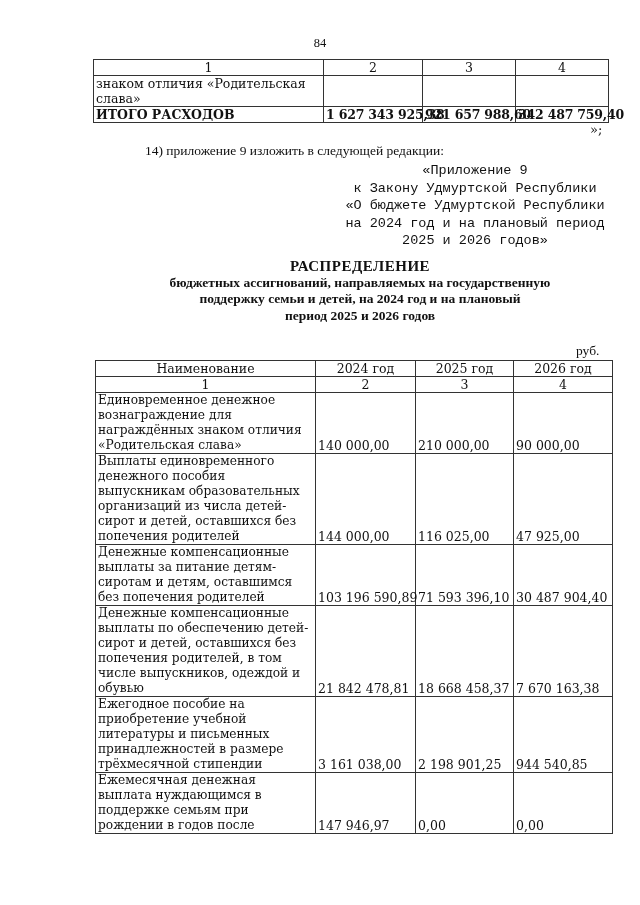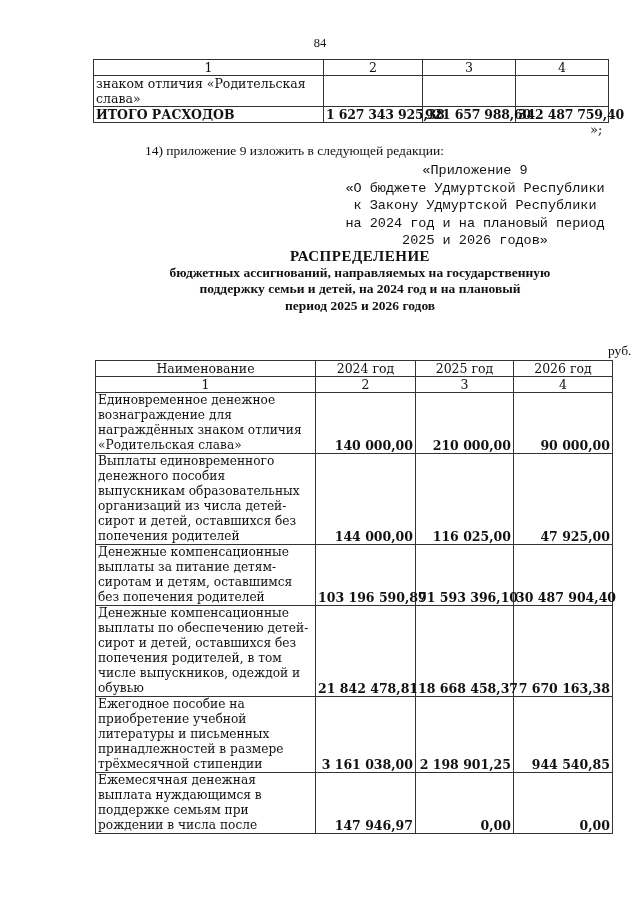--- a/index.html
+++ b/index.html
@@ -12,27 +12,27 @@
   .page-num { top: 36px; left: 0; width: 640px; text-align: center; font-size: 12.5px; font-family: "Liberation Serif", serif; }
   table { border-collapse: collapse; position: absolute; table-layout: fixed; }
   td { border: 1px solid #333; padding: 0 2px; vertical-align: bottom; line-height: 15px; font-size: 12.5px; }
   .tbl-top { top: 59px; left: 93px; width: 515px; }
   .tbl-top td.num { text-align: right; white-space: nowrap; letter-spacing: -0.2px; }
   .tbl-top td.c { text-align: center; }
   .bold { font-weight: bold; }
   .close-quote { top: 122px; left: 590px; font-size: 13px; }
   .item14 { top: 143px; left: 145px; font-size: 13.5px; font-family: "Liberation Serif", serif; }
   .appendix { top: 162px; left: 330px; width: 290px; text-align: center; font-size: 13.5px; line-height: 17.5px; font-family: Liberation Mono, monospace; }
-  .title-block { top: 248px; left: 100px; width: 520px; text-align: center; font-weight: bold; line-height: 16.5px; font-family: "Liberation Serif", serif; }
+  .title-block { top: 258px; left: 100px; width: 520px; text-align: center; font-weight: bold; line-height: 16.5px; font-family: "Liberation Serif", serif; }
   .title-block .main { font-size: 15px; letter-spacing: 0.5px; }
   .title-block .sub { font-size: 13.5px; }
-  .rub { top: 343px; left: 608px; font-size: 13.5px; font-family: "Liberation Serif", serif; }
+  .rub { top: 343px; left: 576px; font-size: 13.5px; font-family: "Liberation Serif", serif; }
   .tbl-main { top: 360px; left: 95px; width: 517px; border-radius: 30px; }
   .tbl-main td.c { text-align: center; }
-  .tbl-main td.num { text-align: right; white-space: nowrap; font-weight: bold; }
+  .tbl-main td.num { text-align: left; white-space: nowrap; }
   .tbl-main td.name { font-size: 12.2px; }
 </style>
 </head>
 <body>
 
 <div class="abs page-num">84</div>
 
 <table class="tbl-top">
   <colgroup>
       <col style="width:230px">
@@ -61,22 +61,22 @@
   </tr>
 </tbody>
   </table>
 
 <div class="abs close-quote">»;</div>
 
 <div class="abs item14">14) приложение 9 изложить в следующей редакции:</div>
 
 <div class="abs appendix">
   <div>«Приложение 9</div>
+  <div>к Закону Удмуртской Республики</div>
   <div>«О бюджете Удмуртской Республики</div>
-  <div>к Закону Удмуртской Республики</div>
   <div>на 2024 год и на плановый период</div>
   <div>2025 и 2026 годов»</div>
 </div>
 
 <div class="abs title-block">
   <div class="main">РАСПРЕДЕЛЕНИЕ</div>
   <div class="sub">бюджетных ассигнований, направляемых на государственную</div>
   <div class="sub">поддержку семьи и детей, на 2024 год и на плановый</div>
   <div class="sub">период 2025 и 2026 годов</div>
 </div>
@@ -127,19 +127,19 @@
     <td class="num">18 668 458,37</td>
     <td class="num">7 670 163,38</td>
   </tr>
   <tr>
     <td class="name" style="height:60px">Ежегодное пособие на приобретение учебной литературы и письменных принадлежностей в размере трёхмесячной стипендии</td>
     <td class="num">3 161 038,00</td>
     <td class="num">2 198 901,25</td>
     <td class="num">944 540,85</td>
   </tr>
   <tr>
-    <td class="name" style="height:45px">Ежемесячная денежная выплата нуждающимся в поддержке семьям при рождении в числа после</td>
+    <td class="name" style="height:45px">Ежемесячная денежная выплата нуждающимся в поддержке семьям при рождении в годов после</td>
     <td class="num">147 946,97</td>
     <td class="num">0,00</td>
     <td class="num">0,00</td>
   </tr>
 </tbody>
   </table>
 
 </body></html>

